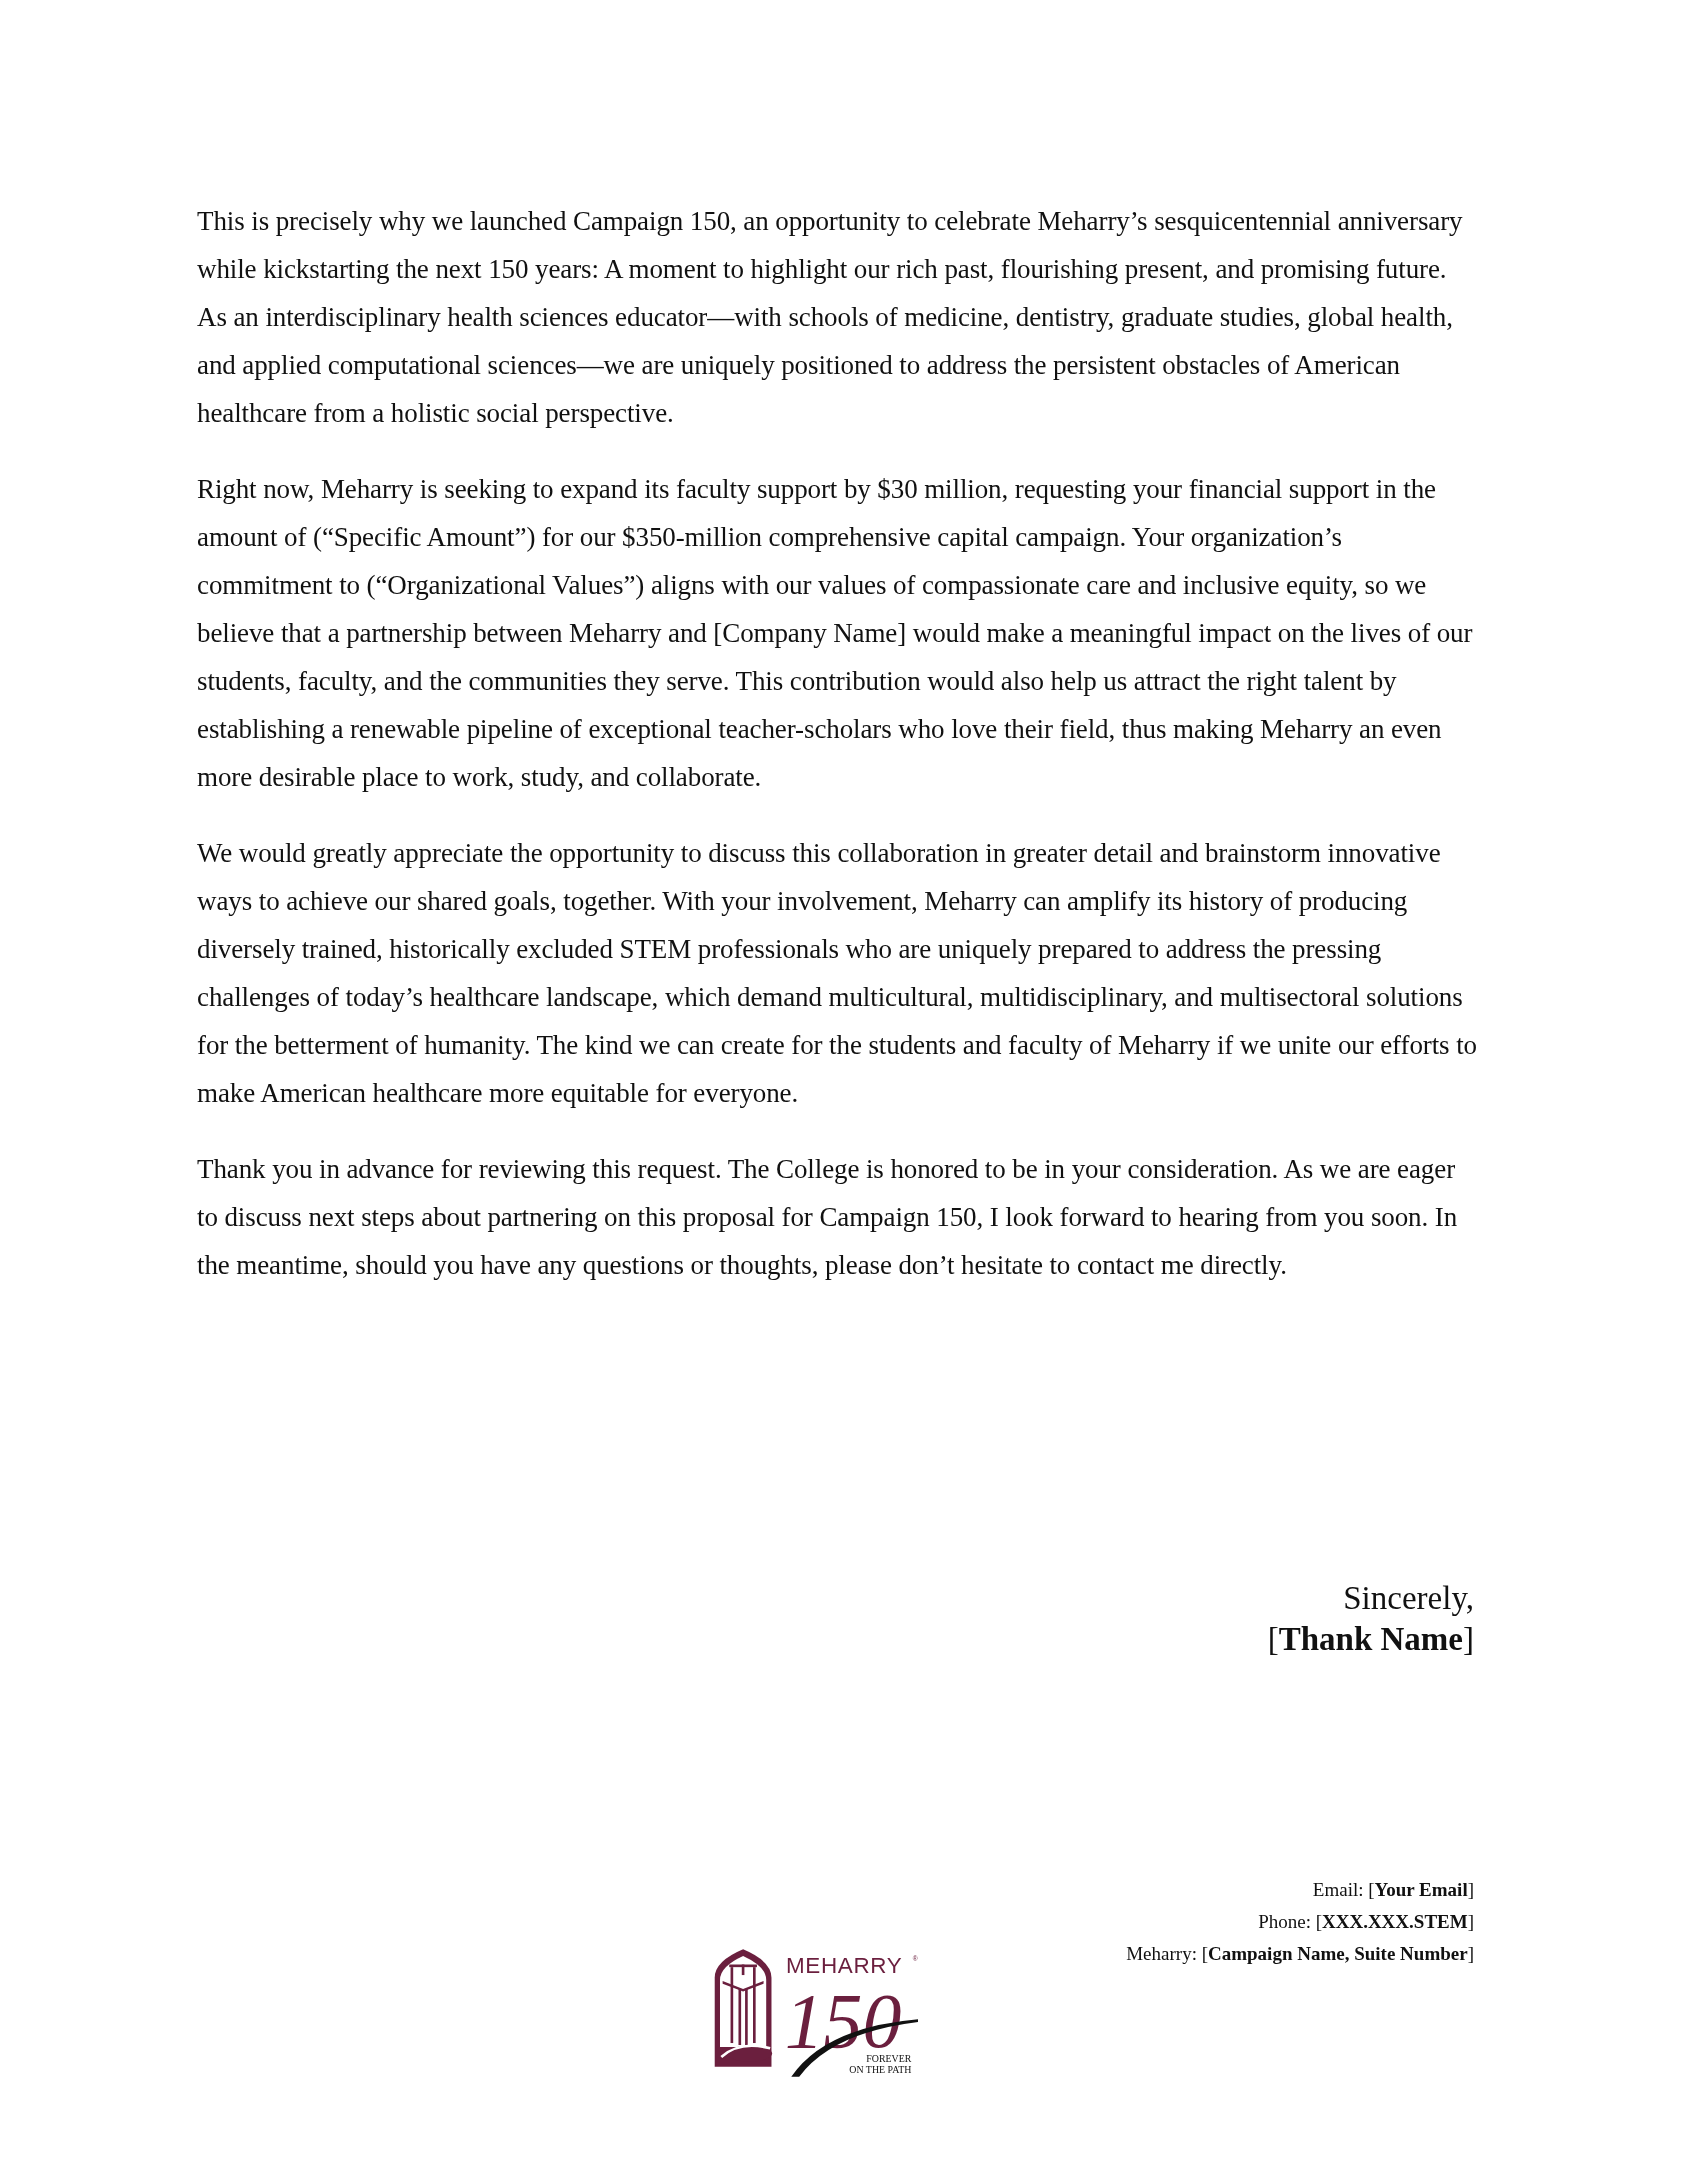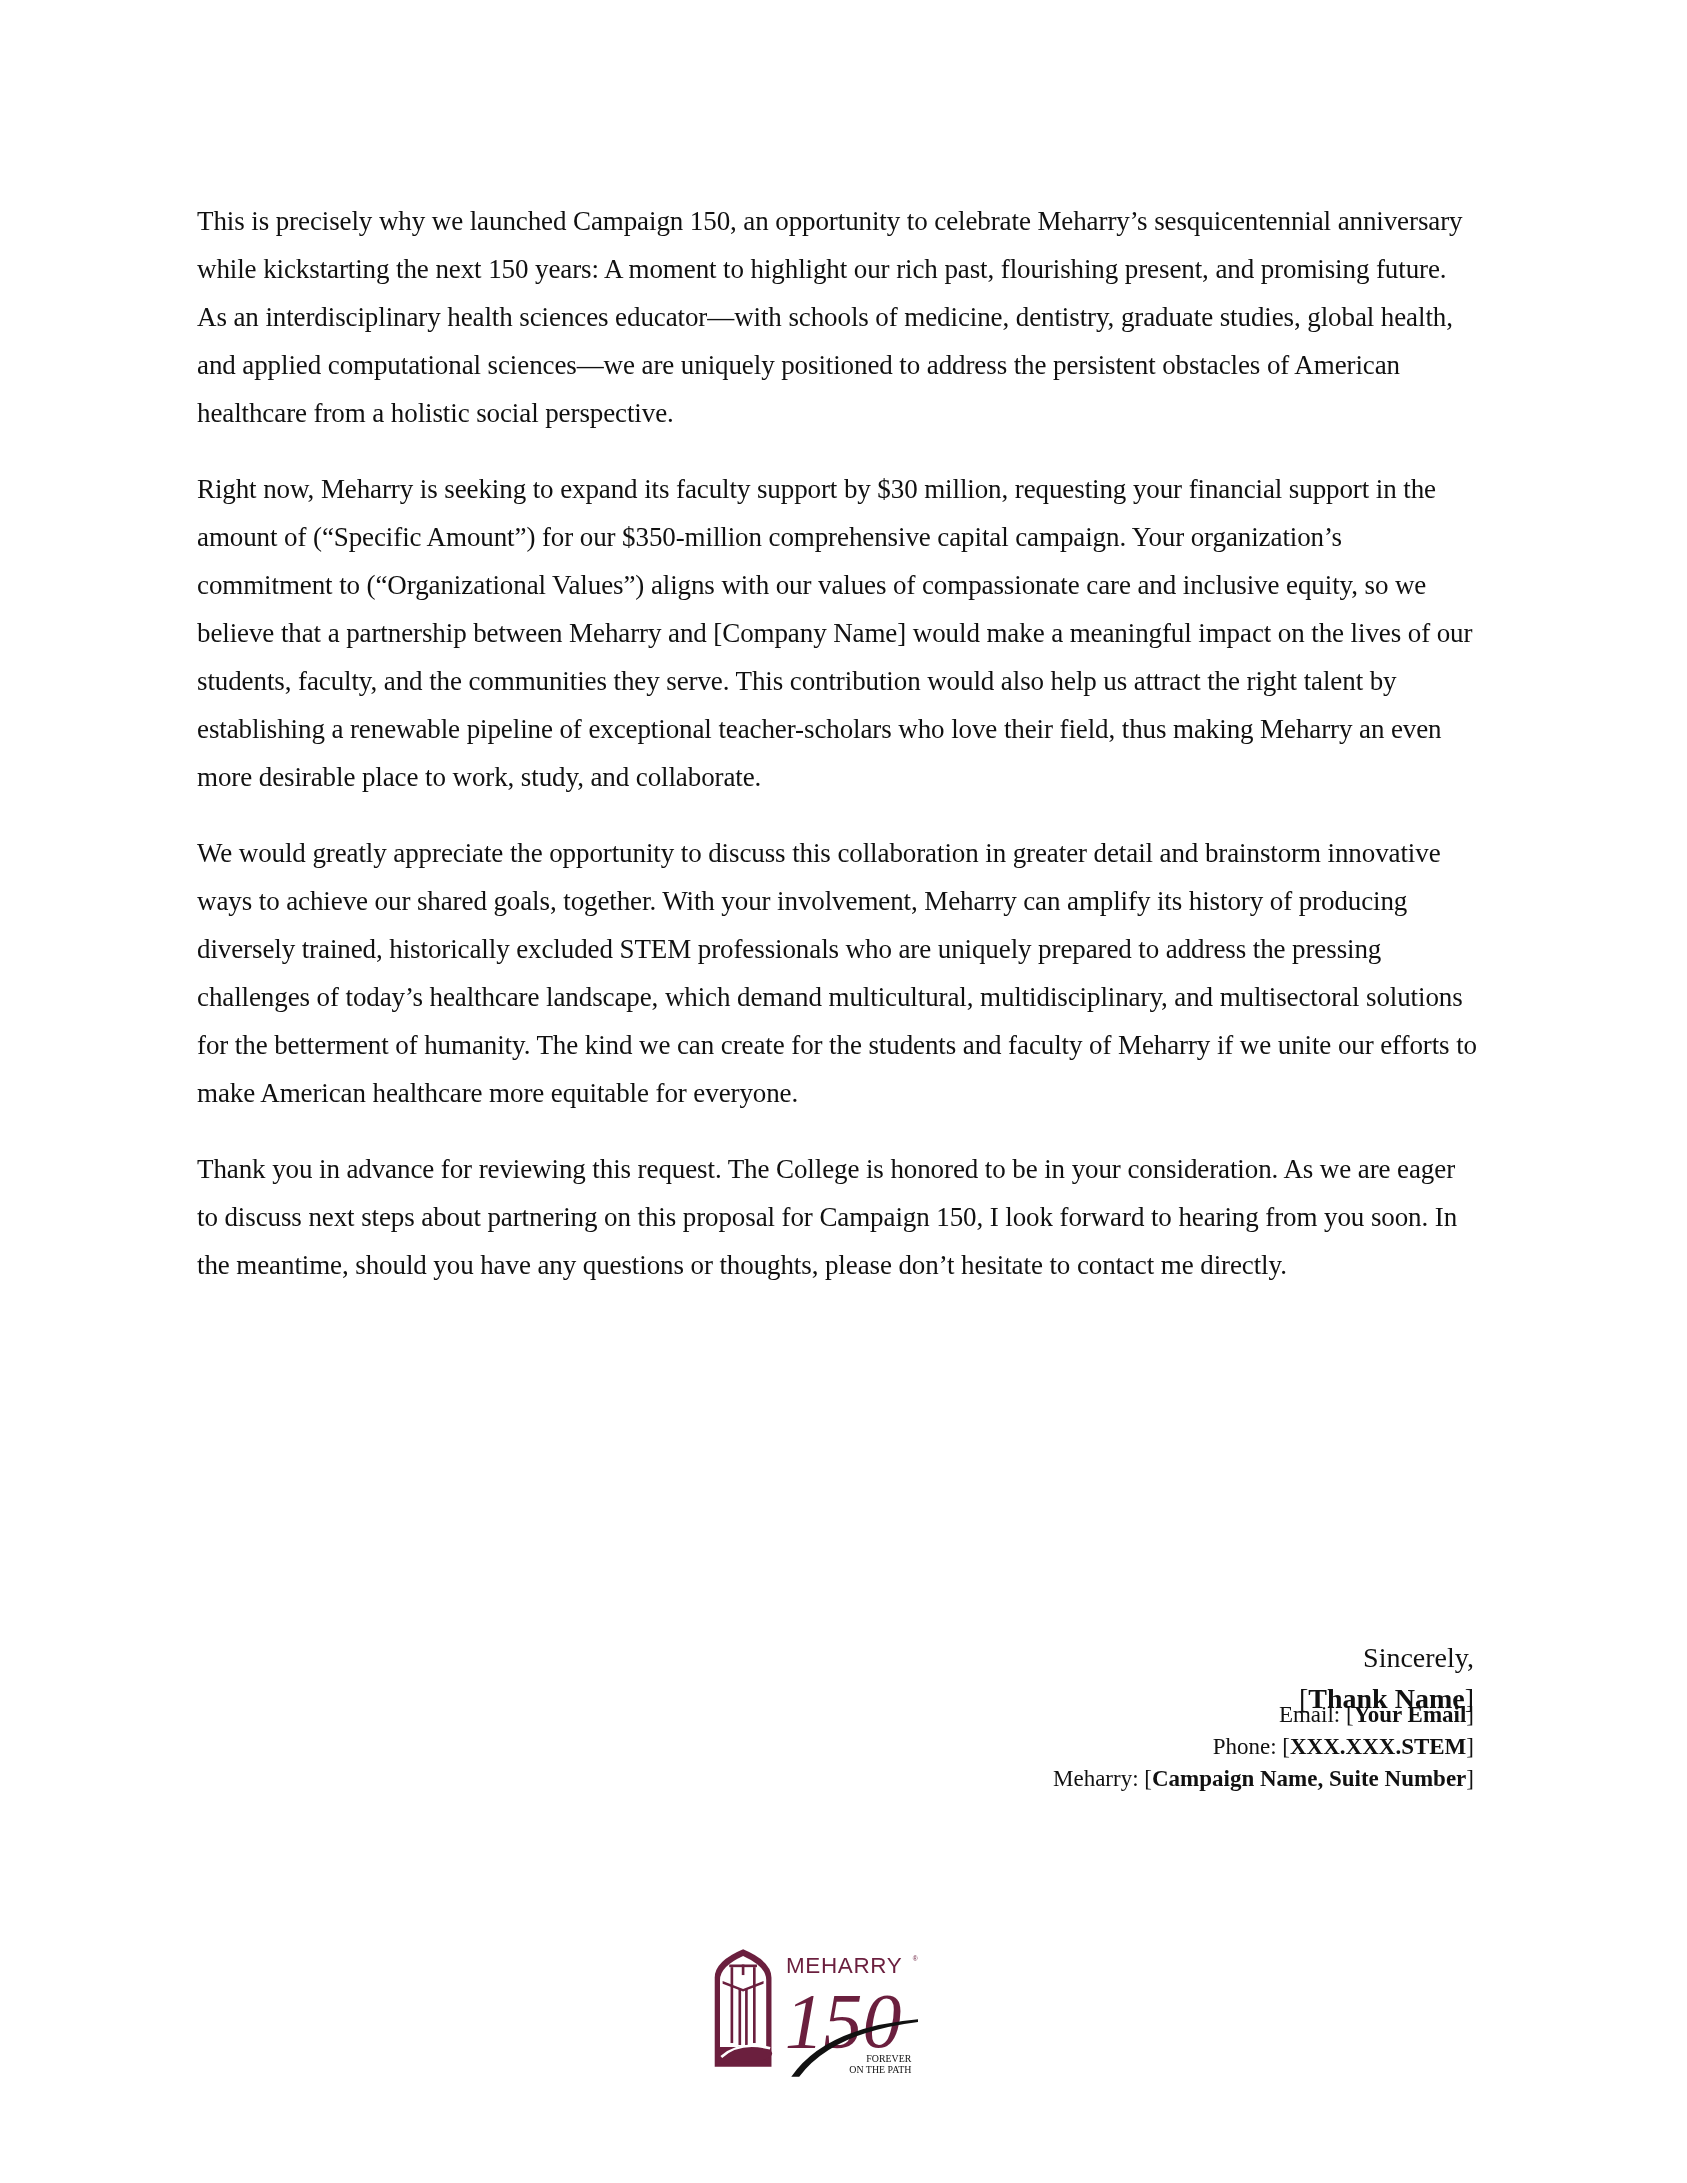--- a/index.html
+++ b/index.html
@@ -2,22 +2,22 @@
 <html style="font-size:10.6px"><head>
 <meta charset="utf-8">
 <style>
   html, body { margin: 0; padding: 0; background: #ffffff; }
   body { width: 1687px; height: 2183px; position: relative; overflow: hidden;
          font-family: "Liberation Serif", "DejaVu Serif", serif; color: #111111; }
   .page { position: absolute; left: 197px; top: 197px; width: 1283px; }
   .para { font-size: 27px; line-height: 48px; margin: 0 0 28px 0; letter-spacing: -0.1px; }
   .para b { font-weight: normal; }
   .sig { position: absolute; right: 213px; text-align: right; }
-  .sig-closing { top: 1637px; font-size: 28px; line-height: 41px; }
-  .sig-contact { top: 1699px; font-size: 23px; line-height: 32px; }
+  .sig-closing { top: 1578px; font-size: 33px; line-height: 41px; }
+  .sig-contact { top: 1874px; font-size: 19px; line-height: 32px; }
   .logo { position: absolute; left: 713px; top: 1948px; width: 212px; height: 132px; }
 </style>
 </head>
 <body>
 
 <div class="page">
   <p class="para">
     <span>This is precisely why we launched Campaign 150, an opportunity to celebrate Meharry’s sesquicentennial anniversary while kickstarting the next 150 years: A moment to highlight our rich past, flourishing present, and promising future. As an interdisciplinary health sciences educator—with schools of medicine, dentistry, graduate studies, global health, and applied computational sciences—we are uniquely positioned to address the persistent obstacles of American healthcare from a holistic social perspective.</span>
   </p>
   <p class="para">

